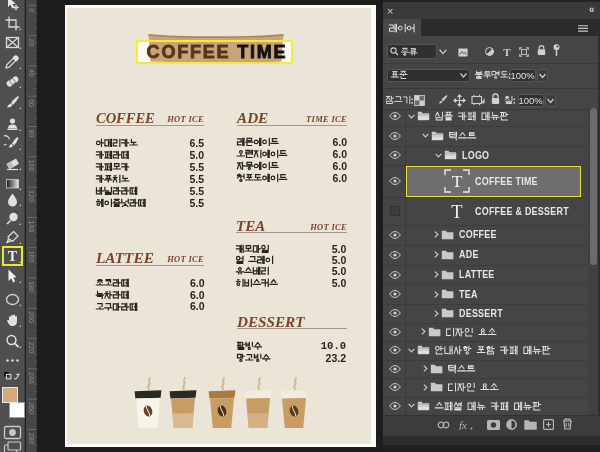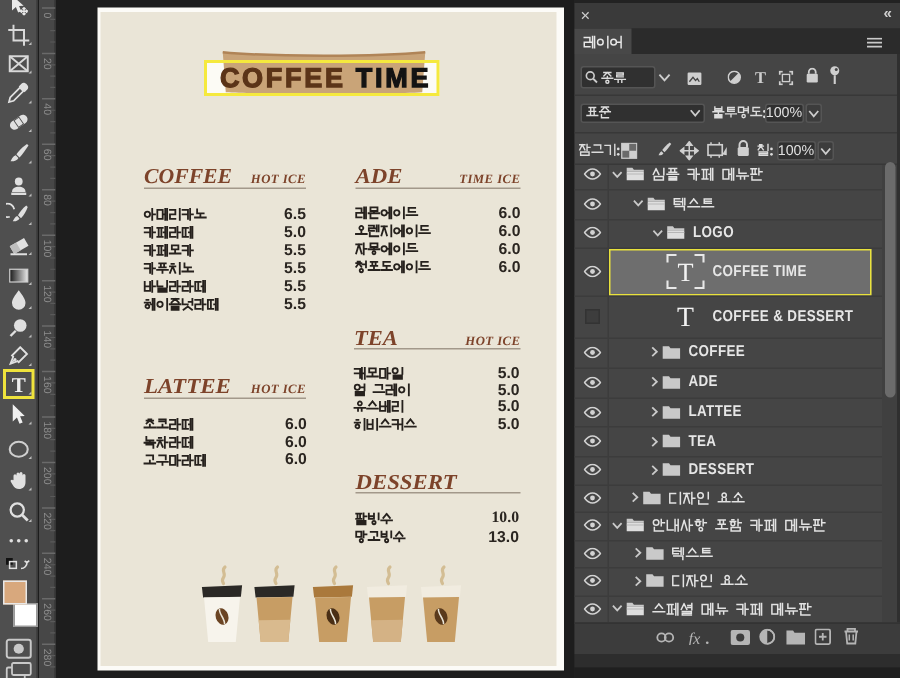--- a/index.html
+++ b/index.html
@@ -607,38 +607,38 @@
           <path d="M 6 6 H 50 M 6 50 H 50 M 17 6 V 50 M 39 6 V 50 M 68.8 4 V 54 M 68.8 29 H 94 M 86 68 H 14 V 96 H 86 M 14 82 H 86" fill="none" stroke="#26211d" stroke-width="15.5" stroke-linecap="square"></path>
         </g>
         <g transform="translate(8.42,0) scale(0.0780)">
           <path d="M 6 6 V 50 H 50 V 6 M 6 28 H 50 M 89.68 4 V 54 M 36 82 A 14 14 0 1 0 64 82 A 14 14 0 1 0 36 82 Z" fill="none" stroke="#26211d" stroke-width="15.5" stroke-linecap="square"></path>
         </g>
         <g transform="translate(16.85,0) scale(0.0780)">
           <path d="M 50 8 L 22 42 M 50 8 L 78 42 M 4 62.8 H 96 M 50 62.8 V 88" fill="none" stroke="#26211d" stroke-width="15.5" stroke-linecap="square"></path>
         </g>
       </svg>
     </div>
-    <div class="abs" style="left:286.0px;top:342.2px;width:60px;height:8px;line-height:8px;text-align:right;font-weight:bold;font-size:10.5px;color:#2a2520;font-family:Liberation Serif, serif">10.0</div>
+    <div class="abs" style="left:286.0px;top:342.2px;width:60px;height:8px;line-height:8px;text-align:right;font-weight:bold;font-size:10.5px;color:#2a2520;font-family:Liberation Mono, monospace">10.0</div>
     <div class="abs" style="left:237.3px;top:354.2px">
       <svg width="32.8" height="7.8" viewBox="0 0 32.8 7.8" style="display:block;overflow:visible">
         <g transform="translate(0.00,0) scale(0.0780)">
           <path d="M 6 6 H 50 V 50 H 6 Z M 68.8 4 V 54 M 68.8 29 H 94 M 36 82 A 14 14 0 1 0 64 82 A 14 14 0 1 0 36 82 Z" fill="none" stroke="#26211d" stroke-width="15.5" stroke-linecap="square"></path>
         </g>
         <g transform="translate(8.42,0) scale(0.0780)">
           <path d="M 22 8 H 78 V 42 M 4 77.2 H 96 M 50 77.2 V 52" fill="none" stroke="#26211d" stroke-width="15.5" stroke-linecap="square"></path>
         </g>
         <g transform="translate(16.85,0) scale(0.0780)">
           <path d="M 6 6 V 50 H 50 V 6 M 6 28 H 50 M 89.68 4 V 54 M 36 82 A 14 14 0 1 0 64 82 A 14 14 0 1 0 36 82 Z" fill="none" stroke="#26211d" stroke-width="15.5" stroke-linecap="square"></path>
         </g>
         <g transform="translate(25.27,0) scale(0.0780)">
           <path d="M 50 8 L 22 42 M 50 8 L 78 42 M 4 62.8 H 96 M 50 62.8 V 88" fill="none" stroke="#26211d" stroke-width="15.5" stroke-linecap="square"></path>
         </g>
       </svg>
     </div>
-    <div class="abs" style="left:286.0px;top:354.1px;width:60px;height:8px;line-height:8px;text-align:right;font-weight:bold;font-size:10.5px;color:#2a2520;font-family:'Liberation Sans'">13.0</div>
+    <div class="abs" style="left:286.0px;top:354.1px;width:60px;height:8px;line-height:8px;text-align:right;font-weight:bold;font-size:10.5px;color:#2a2520;font-family:'Liberation Sans'">23.2</div>
     <div class="abs" style="left:129.7px;top:372px;width:36px;height:58px">
       <svg width="36" height="58" viewBox="0 0 36 58">
         <path d="M20 6 C17 8.5 21 10 19 13 C17.5 15 18.5 16 19 17" stroke="#d3bd93" stroke-width="2.1" fill="none" stroke-linecap="round"></path>
         <path d="M4.6 19.3 L31.4 18.2 L30.6 25.8 L5.4 26.4 Z" fill="#2b2926"></path>
         <path d="M6.0 26.4 L30.0 26.0 L27.2 56 L8.8 56 Z" fill="#f7f4ec"></path>
         <g transform="rotate(-18 18 39)">
           <ellipse cx="18" cy="39" rx="4.2" ry="5.6" fill="#6b4423"></ellipse>
           <path d="M18 33.6 C16.4 37 19.6 41 18 44.4" stroke="#eae5d7" stroke-width="1" fill="none"></path>
         </g>
       </svg>

